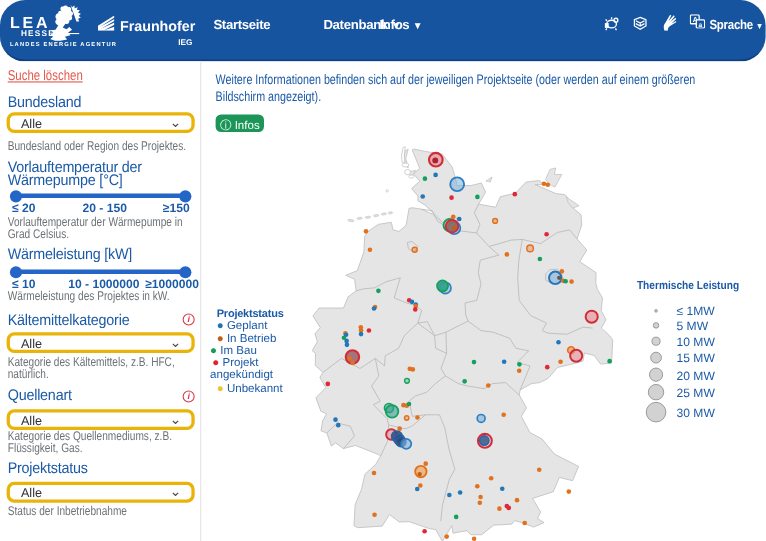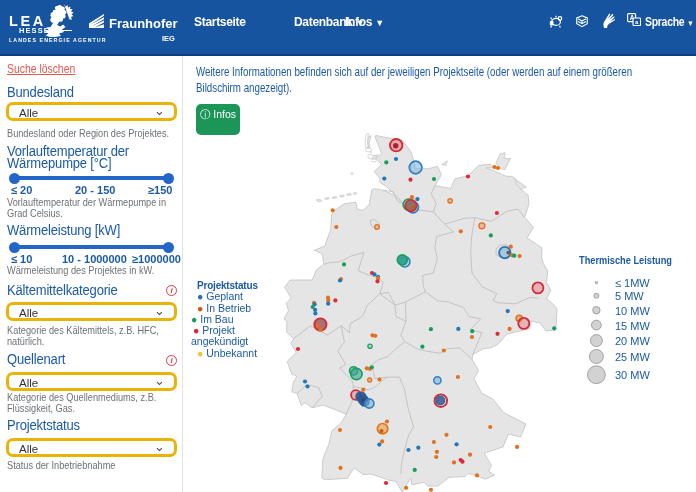--- a/index.html
+++ b/index.html
@@ -1,36 +1,36 @@
 <!DOCTYPE html>
 <html lang="de"><head>
 <meta charset="utf-8">
 <style>
 * { margin:0; padding:0; box-sizing:border-box; }
 html,body { width:696px; height:492px; overflow:hidden; background:#fff;
   font-family:"Liberation Sans",sans-serif; }
 #header { position:absolute; left:0; top:0; width:696px; height:56px;
-  background:#17549f; border-bottom:2px solid #0e3f80; }
+  background:#17549f; border-bottom:2px solid #0e3f80;border-radius:23px; }
 #sidebar { position:absolute; left:0; top:56px; width:183px; height:436px;
   border-right:1px solid #e3e3e3; background:#fff; }
 .shead { color:#1b5aa7; font-size:14px; letter-spacing:-0.2px; transform:scaleX(.93); transform-origin:0 0; white-space:nowrap; }
 .sel { position:absolute; left:6px; width:171px; height:19px; border:3px solid #eab308;
   border-radius:7px; background:#fff; color:#2f3337; font-size:11.5px; line-height:17px;
   padding-left:10px; }
 .sel:after { content:"⌄"; position:absolute; right:9px; top:-3px; color:#4a4f54; font-size:13px; }
 .help { position:absolute; left:7px; color:#6c7277; font-size:11.5px; line-height:11.4px; white-space:nowrap; transform:scaleX(.8); transform-origin:0 0; }
 .abs { position:absolute; }
 .info-i { position:absolute; width:11px; height:11px; border:1.2px solid #d93848; border-radius:50%;
   color:#d93848; font-size:8px; line-height:9px; text-align:center; font-style:italic; font-weight:bold;}
 .track { position:absolute; left:10px; width:163px; height:4px; background:#2465c8; border-radius:2px; }
 .knob { position:absolute; width:11px; height:11px; background:#2465c8; border-radius:50%; top:-3.5px; }
 .slab { position:absolute; color:#1b5aa7; font-size:11px;font-weight:bold; }
 .navlink { color:#fff; font-size:12px; font-weight:bold; letter-spacing:-0.3px; white-space:nowrap; }
 #maintext { position:absolute; left:196px; top:64px; color:#1b5aa7; font-size:12.5px; line-height:16px; white-space:nowrap; transform:scaleX(.78); transform-origin:0 0; }
-#infobtn { position:absolute; left:196px; top:104px; width:44px; height:31px; background:#1b9658;
+#infobtn { position:absolute; left:196px; top:104px; width:44px; height:16px; background:#1b9658;
   border-radius:5px; color:#fff; font-size:10.5px; line-height:20px; text-align:center; }
 </style>
 </head>
 <body>
 <div id="header">
   <div class="abs" style="left:9px;top:13px;color:#fff;font-size:14.5px;font-weight:bold;letter-spacing:2.6px;">LEA</div>
   <div class="abs" style="left:19px;top:26px;color:#fff;font-size:7.5px;font-weight:bold;letter-spacing:1.1px;">HESSEN</div>
   <div class="abs" style="left:52px;top:30px;width:20px;height:1px;background:#fff;"></div>
   <div class="abs" style="left:9px;top:37px;color:#fff;font-size:8px;font-weight:bold;letter-spacing:1.7px;transform:scale(.65);transform-origin:0 0;white-space:nowrap;">LANDES ENERGIE AGENTUR</div>
   <svg class="abs" style="left:42px;top:4px;" width="34" height="34" viewBox="0 0 34 34">

